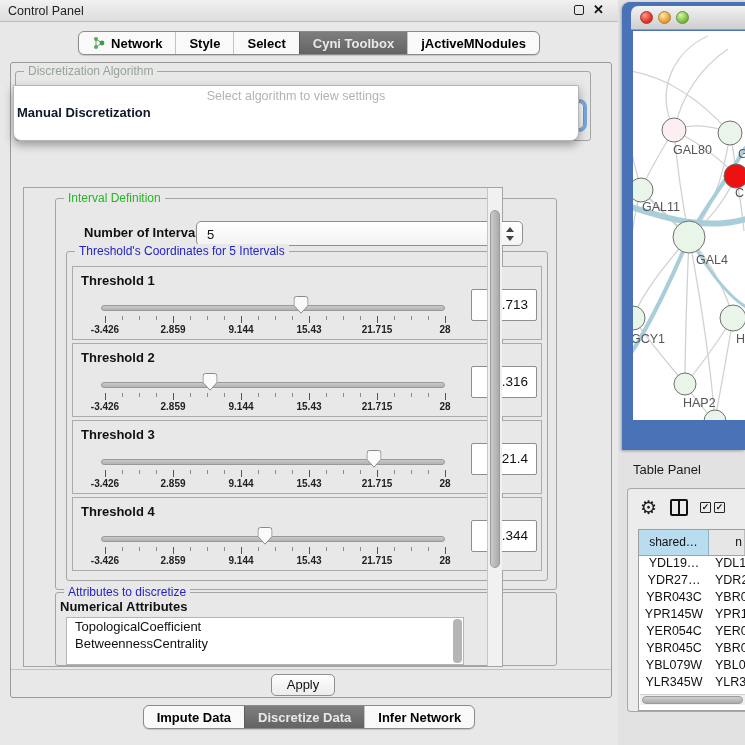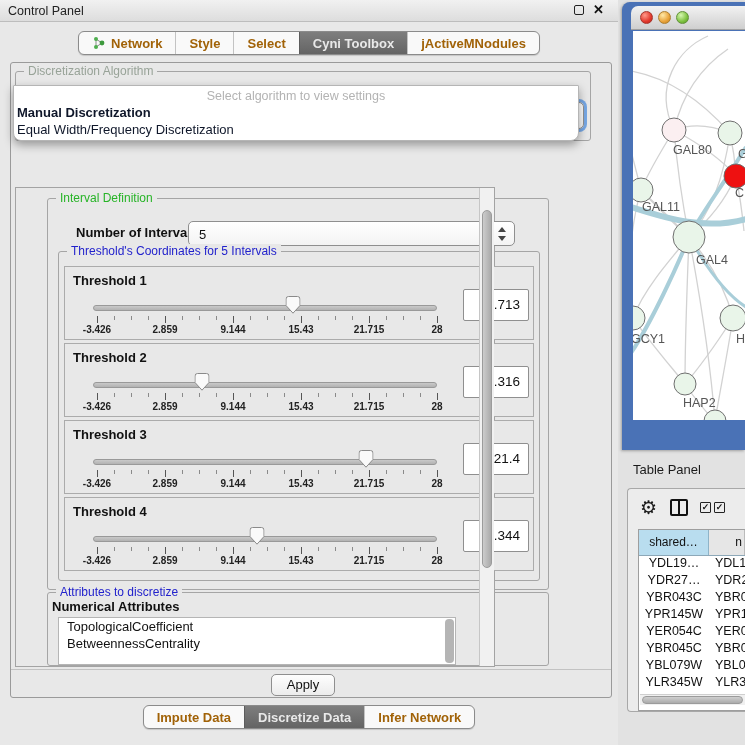--- a/index.html
+++ b/index.html
@@ -13,21 +13,21 @@
     background:linear-gradient(#f1f1f1,#dddddd); border-bottom:1px solid #bdbdbd; }
   .cp-title { position:absolute; left:8px; top:4px; font-size:12.5px; color:#222; }
   .tb-icons { position:absolute; right:14px; top:4px; display:flex; gap:9px; align-items:center; }
   .restore-box { width:10px; height:10px; border:1.5px solid #222; border-radius:2px; display:inline-block; }
   .close-x { font-size:13px; font-weight:700; color:#111; line-height:12px; }
 
   
   .tabbar { position:absolute; left:0; width:618px; display:flex; justify-content:center; }
   .seg-control { display:flex; border:1px solid #8b8b8b; border-radius:6px; overflow:hidden;
     background:#f9f9f9; height:24px; box-shadow:0 1px 1px rgba(0,0,0,.15); }
-  .seg { padding:0 13px; line-height:23px; font-weight:700; font-size:13px; color:#a16207;
+  .seg { padding:0 13px; line-height:23px; font-weight:700; font-size:13px; color:#000000;
     border-left:1px solid #c3c3c3; display:flex; align-items:center; gap:5px; white-space:nowrap; }
   .seg:first-child { border-left:none; }
   .seg.active { background:linear-gradient(#7e7e7e,#646464); color:#e9e9e9; border-left-color:#5c5c5c; }
 
   
   .cp-body { position:absolute; left:10px; top:62px; width:602px; height:636px;
     border:1px solid #9a9a9a; border-radius:3px; background:#e8e8e8; }
 
   .group { position:absolute; border:1px solid #a5a5a5; border-radius:3px; }
   .group-title { position:absolute; top:-8px; left:8px; background:#e8e8e8; padding:0 4px;
@@ -48,21 +48,21 @@
 
   
   .popup { position:absolute; left:2px; top:22px; width:566px; height:56px; background:#fff;
     border:1px solid #b5b5b5; border-radius:1px 1px 8px 8px;
     box-shadow:0 4px 10px rgba(0,0,0,.35); z-index:60; }
   .popup-hint { position:absolute; left:0; right:0; top:3px; text-align:center;
     color:#b3b3b3; font-size:12.5px; }
   .popup-item { position:absolute; left:3px; font-size:13px; color:#0f172a; white-space:nowrap; }
 
   
-  .pane { position:absolute; left:4px; top:124px; width:480px; height:480px;
+  .pane { position:absolute; left:12px; top:124px; width:480px; height:480px;
     border:1px solid #a3a3a3; background:#e8e8e8;padding-left:47px; }
   .vscroll { position:absolute; right:0px; top:0px; width:15px; height:478px;
     background:#f1f1f1; border-left:1px solid #c6c6c6; }
   .vthumb { position:absolute; left:2px; width:10px; border-radius:5px;
     background:linear-gradient(90deg,#cccccc,#aaaaaa); border:1px solid #9b9b9b; }
 
   
   .th-panel { position:relative; width:470px; height:74px; border:1px solid #ababab;
     background:#e8e8e8; margin-bottom:3px; }
   .th-label { position:absolute; left:8px; top:6px; font-weight:700; font-size:13px; color:#111; }
@@ -177,21 +177,20 @@
   <div class="cp-body">
 
     <div class="group" style="left:4px; top:8px; width:576px; height:70px;">
       <span class="group-title t-muted">Discretization Algorithm</span>
       <div class="combo focus-ring" style="left:6px; top:30px; width:562px; height:27px;"></div>
     </div>
 
     <div class="popup">
       <div class="popup-hint">Select algorithm to view settings</div>
       <div class="popup-item" style="top:19px; font-weight:700;">Manual Discretization</div>
-      <div class="popup-item" style="top:36px;">Equal Width/Frequency Discretization</div>
     </div>
 
 
     <div class="pane">
 
       <div class="group" style="left:31px; top:10px; width:502px; height:392px;">
         <span class="group-title t-green">Interval Definition</span>
 
         <div class="abs" style="left:28px; top:26px; font-weight:700; font-size:13px; color:#111;">Number of Intervals</div>
         <div class="combo" style="left:140px; top:22px; width:327px; height:25px;">

